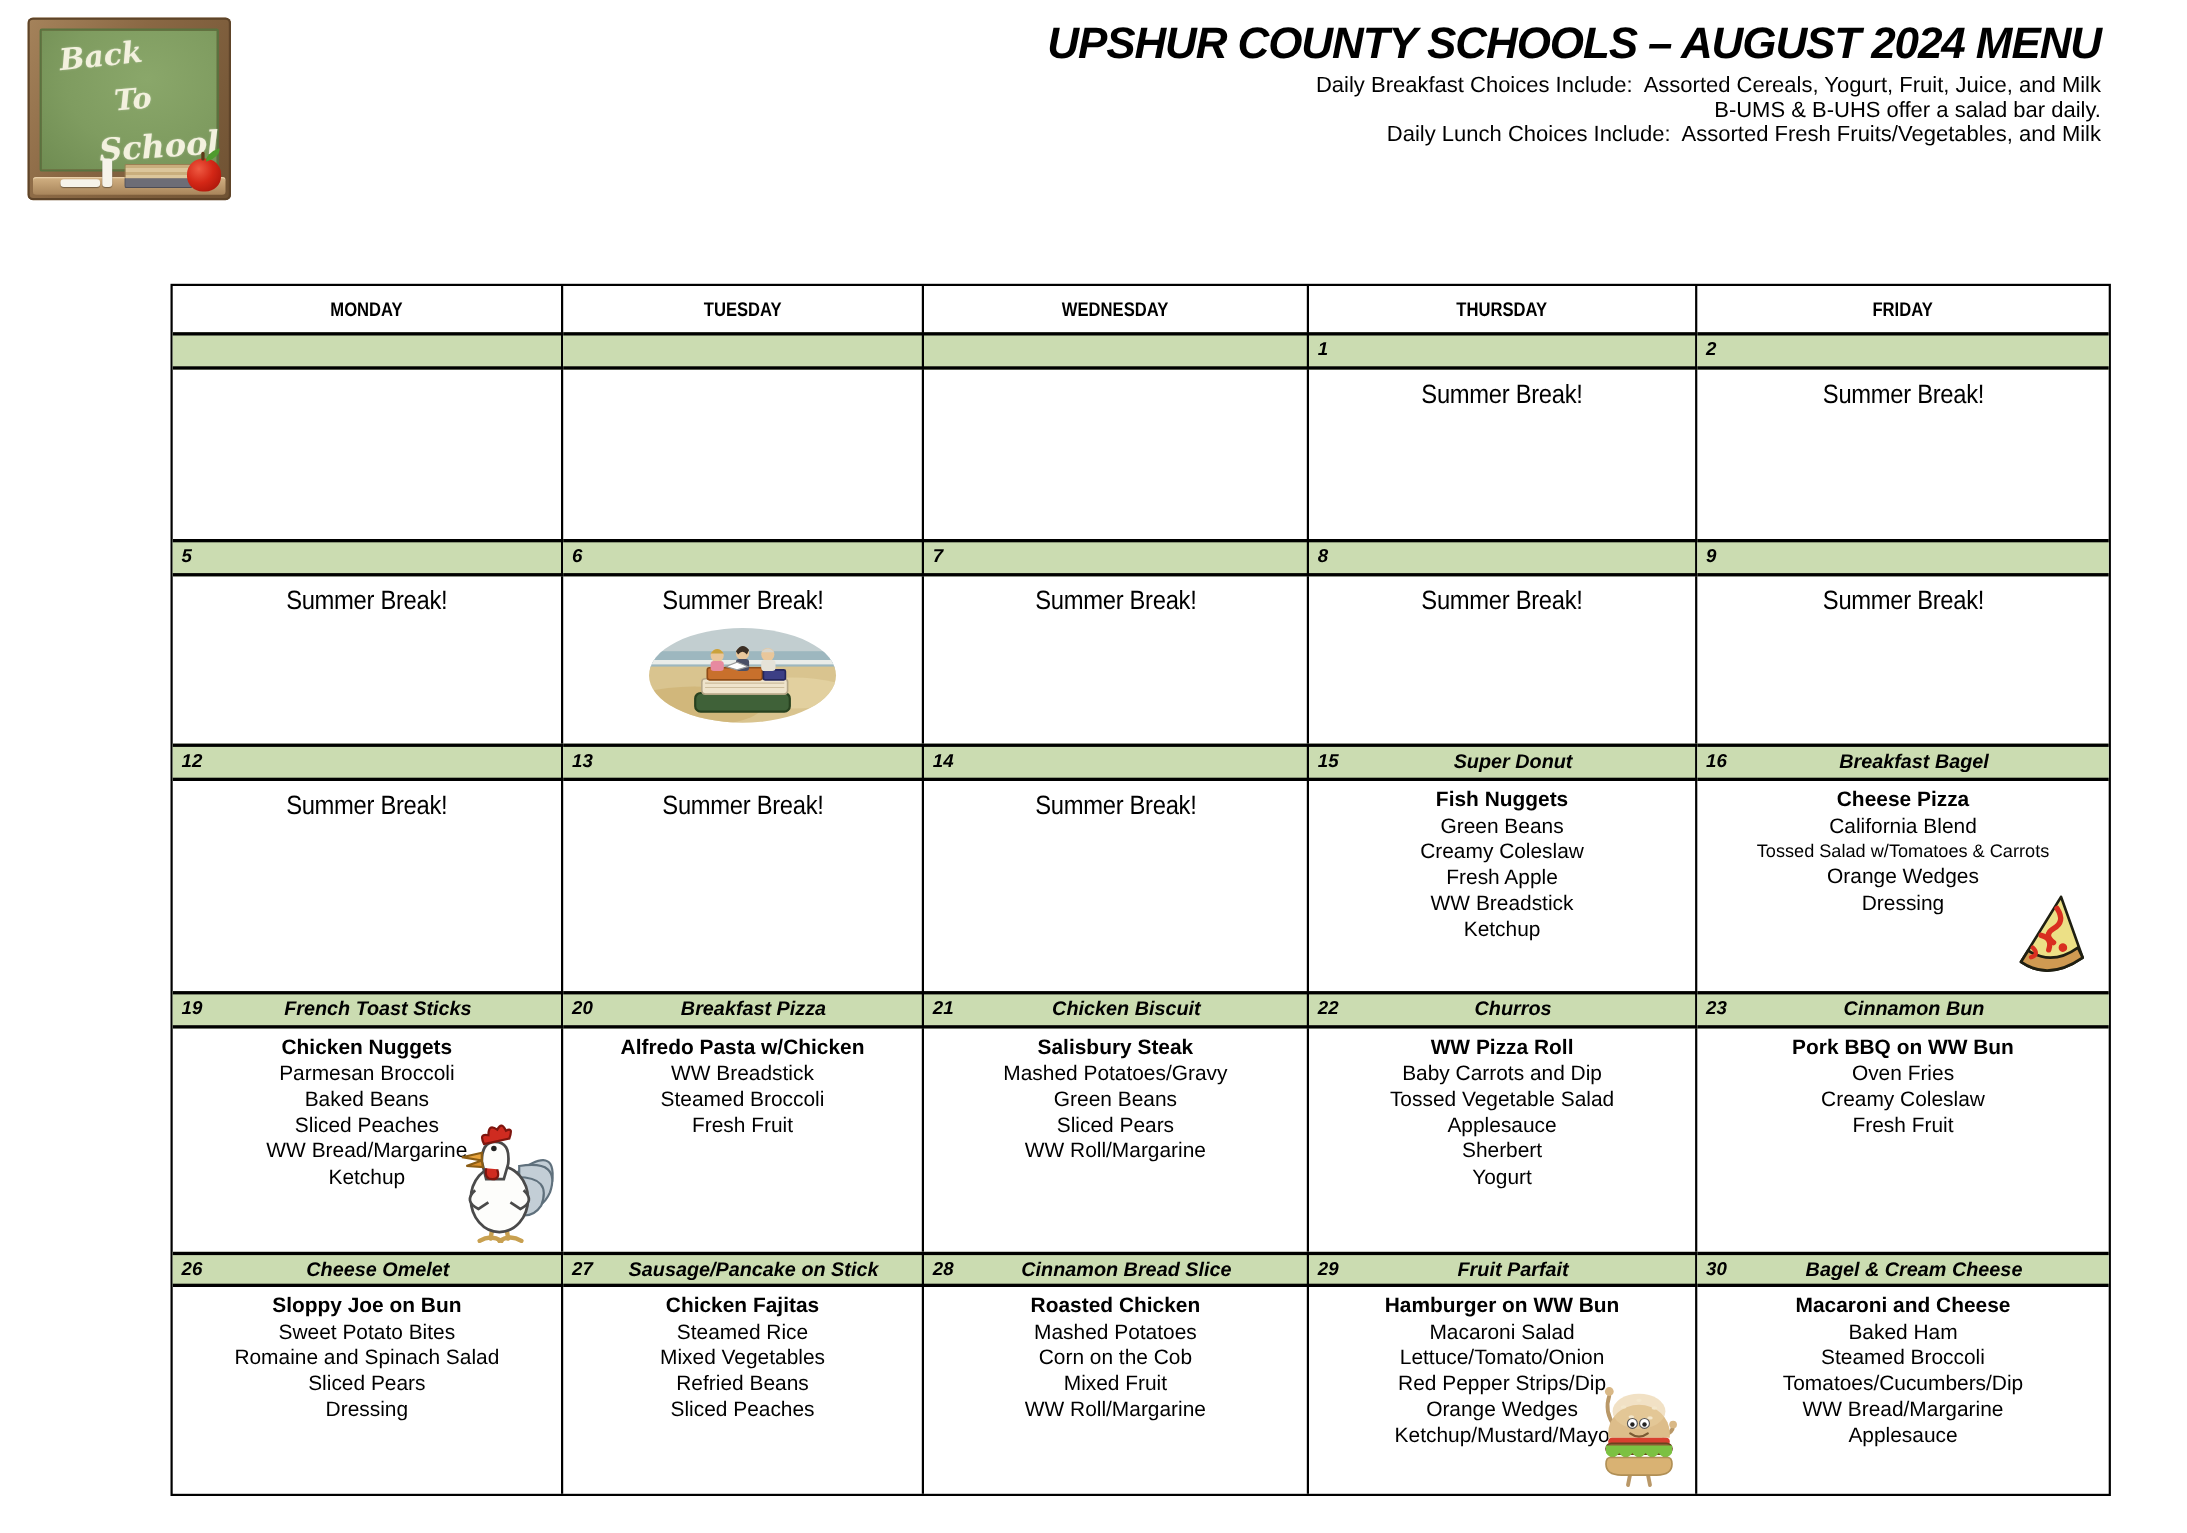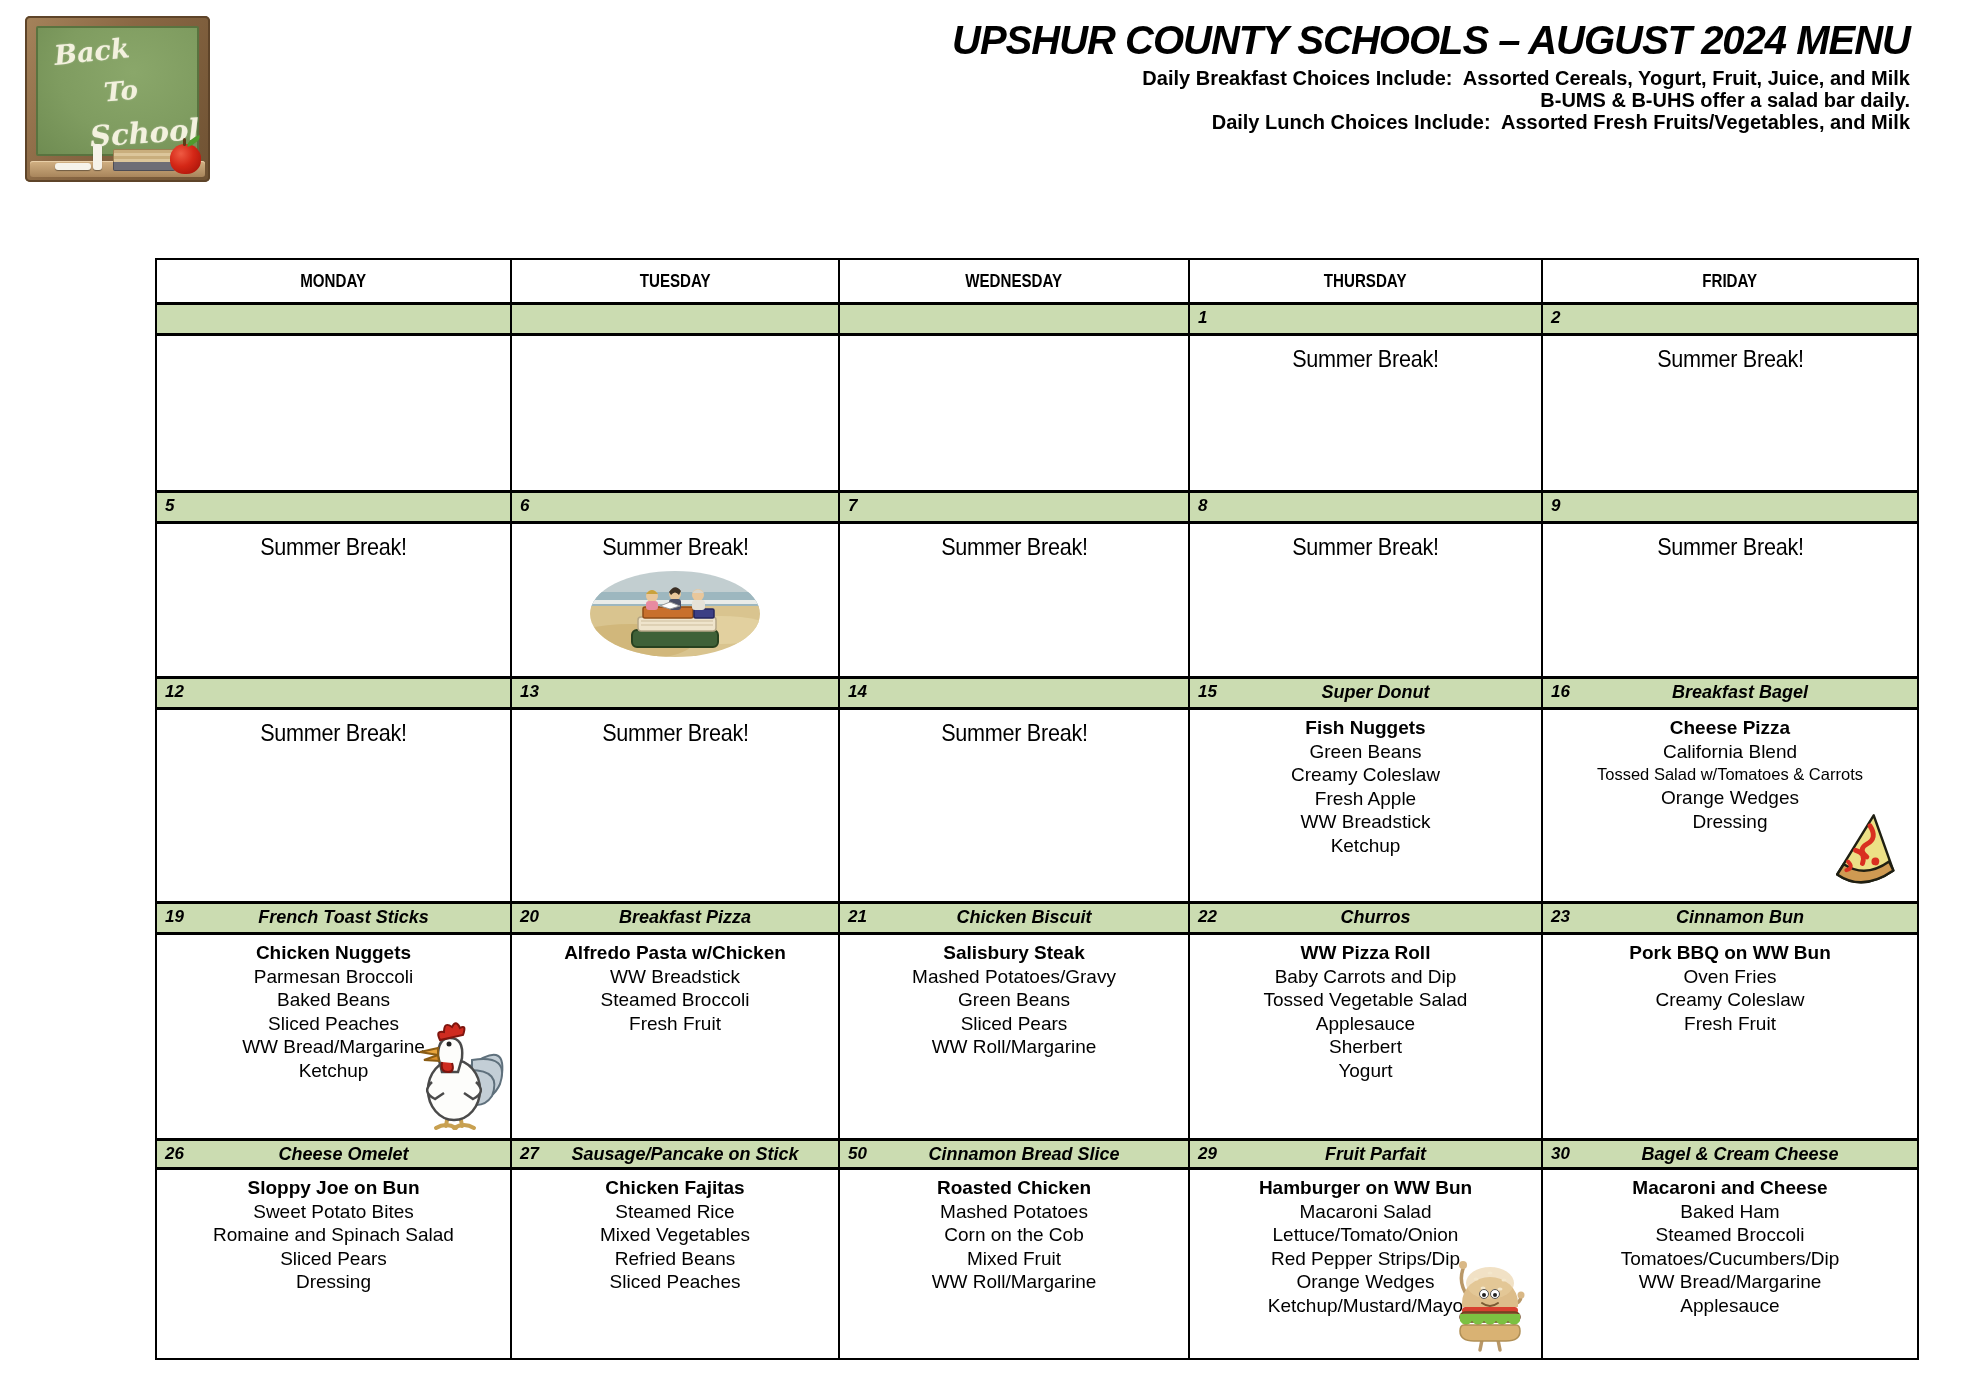--- a/index.html
+++ b/index.html
@@ -37,21 +37,21 @@
   .apple{position:absolute;right:9px;bottom:8px;width:31px;height:30px;
     background:radial-gradient(circle at 35% 32%, #ef5a42 0%, #d42716 45%, #9c0f05 100%);
     border-radius:48% 48% 46% 46%;}
   .apple .leaf{position:absolute;left:16px;top:-7px;width:15px;height:8px;background:#4f9b2d;
     border-radius:100% 0 100% 0;transform:rotate(-18deg);}
   .apple .stem{position:absolute;left:13px;top:-6px;width:3px;height:8px;background:#5d3b17;border-radius:2px;}
 
   
   .header-block{position:absolute;right:78px;top:18px;text-align:right;}
   .title{margin:0 0 4px 0;font-size:40px;font-weight:700;font-style:italic;letter-spacing:-1px;white-space:pre;}
-  .subtitle{font-size:20px;font-weight:700;line-height:22px;white-space:pre;}
+  .subtitle{font-size:20px;font-weight:400;line-height:22px;white-space:pre;}
 
   
   .calendar{position:absolute;left:155px;top:258px;width:1760px;
     display:grid;
     grid-template-columns:355fr 328fr 350fr 353fr 374fr;
     grid-template-rows:42px 34px 154px 34px 152px 34px 191px 34px 203px 32px 188px;
     border:2px solid var(--line);background:#fff;}
   .cell{border-right:2px solid var(--line);position:relative;box-sizing:border-box;min-width:0;}
   .cell.lastcol{border-right:none;justify-content:center;}
   .day-header{display:flex;align-items:center;justify-content:center;}
@@ -336,21 +336,21 @@
       </div>
       <div class="cell band">
         <div class="date">26</div>
         <div class="breakfast">Cheese Omelet</div>
       </div>
       <div class="cell band">
         <div class="date">27</div>
         <div class="breakfast">Sausage/Pancake on Stick</div>
       </div>
       <div class="cell band">
-        <div class="date">50</div>
+        <div class="date">28</div>
         <div class="breakfast">Cinnamon Bread Slice</div>
       </div>
       <div class="cell band">
         <div class="date">29</div>
         <div class="breakfast">Fruit Parfait</div>
       </div>
       <div class="cell band lastcol">
         <div class="date">30</div>
         <div class="breakfast">Bagel &amp; Cream Cheese</div>
       </div>

